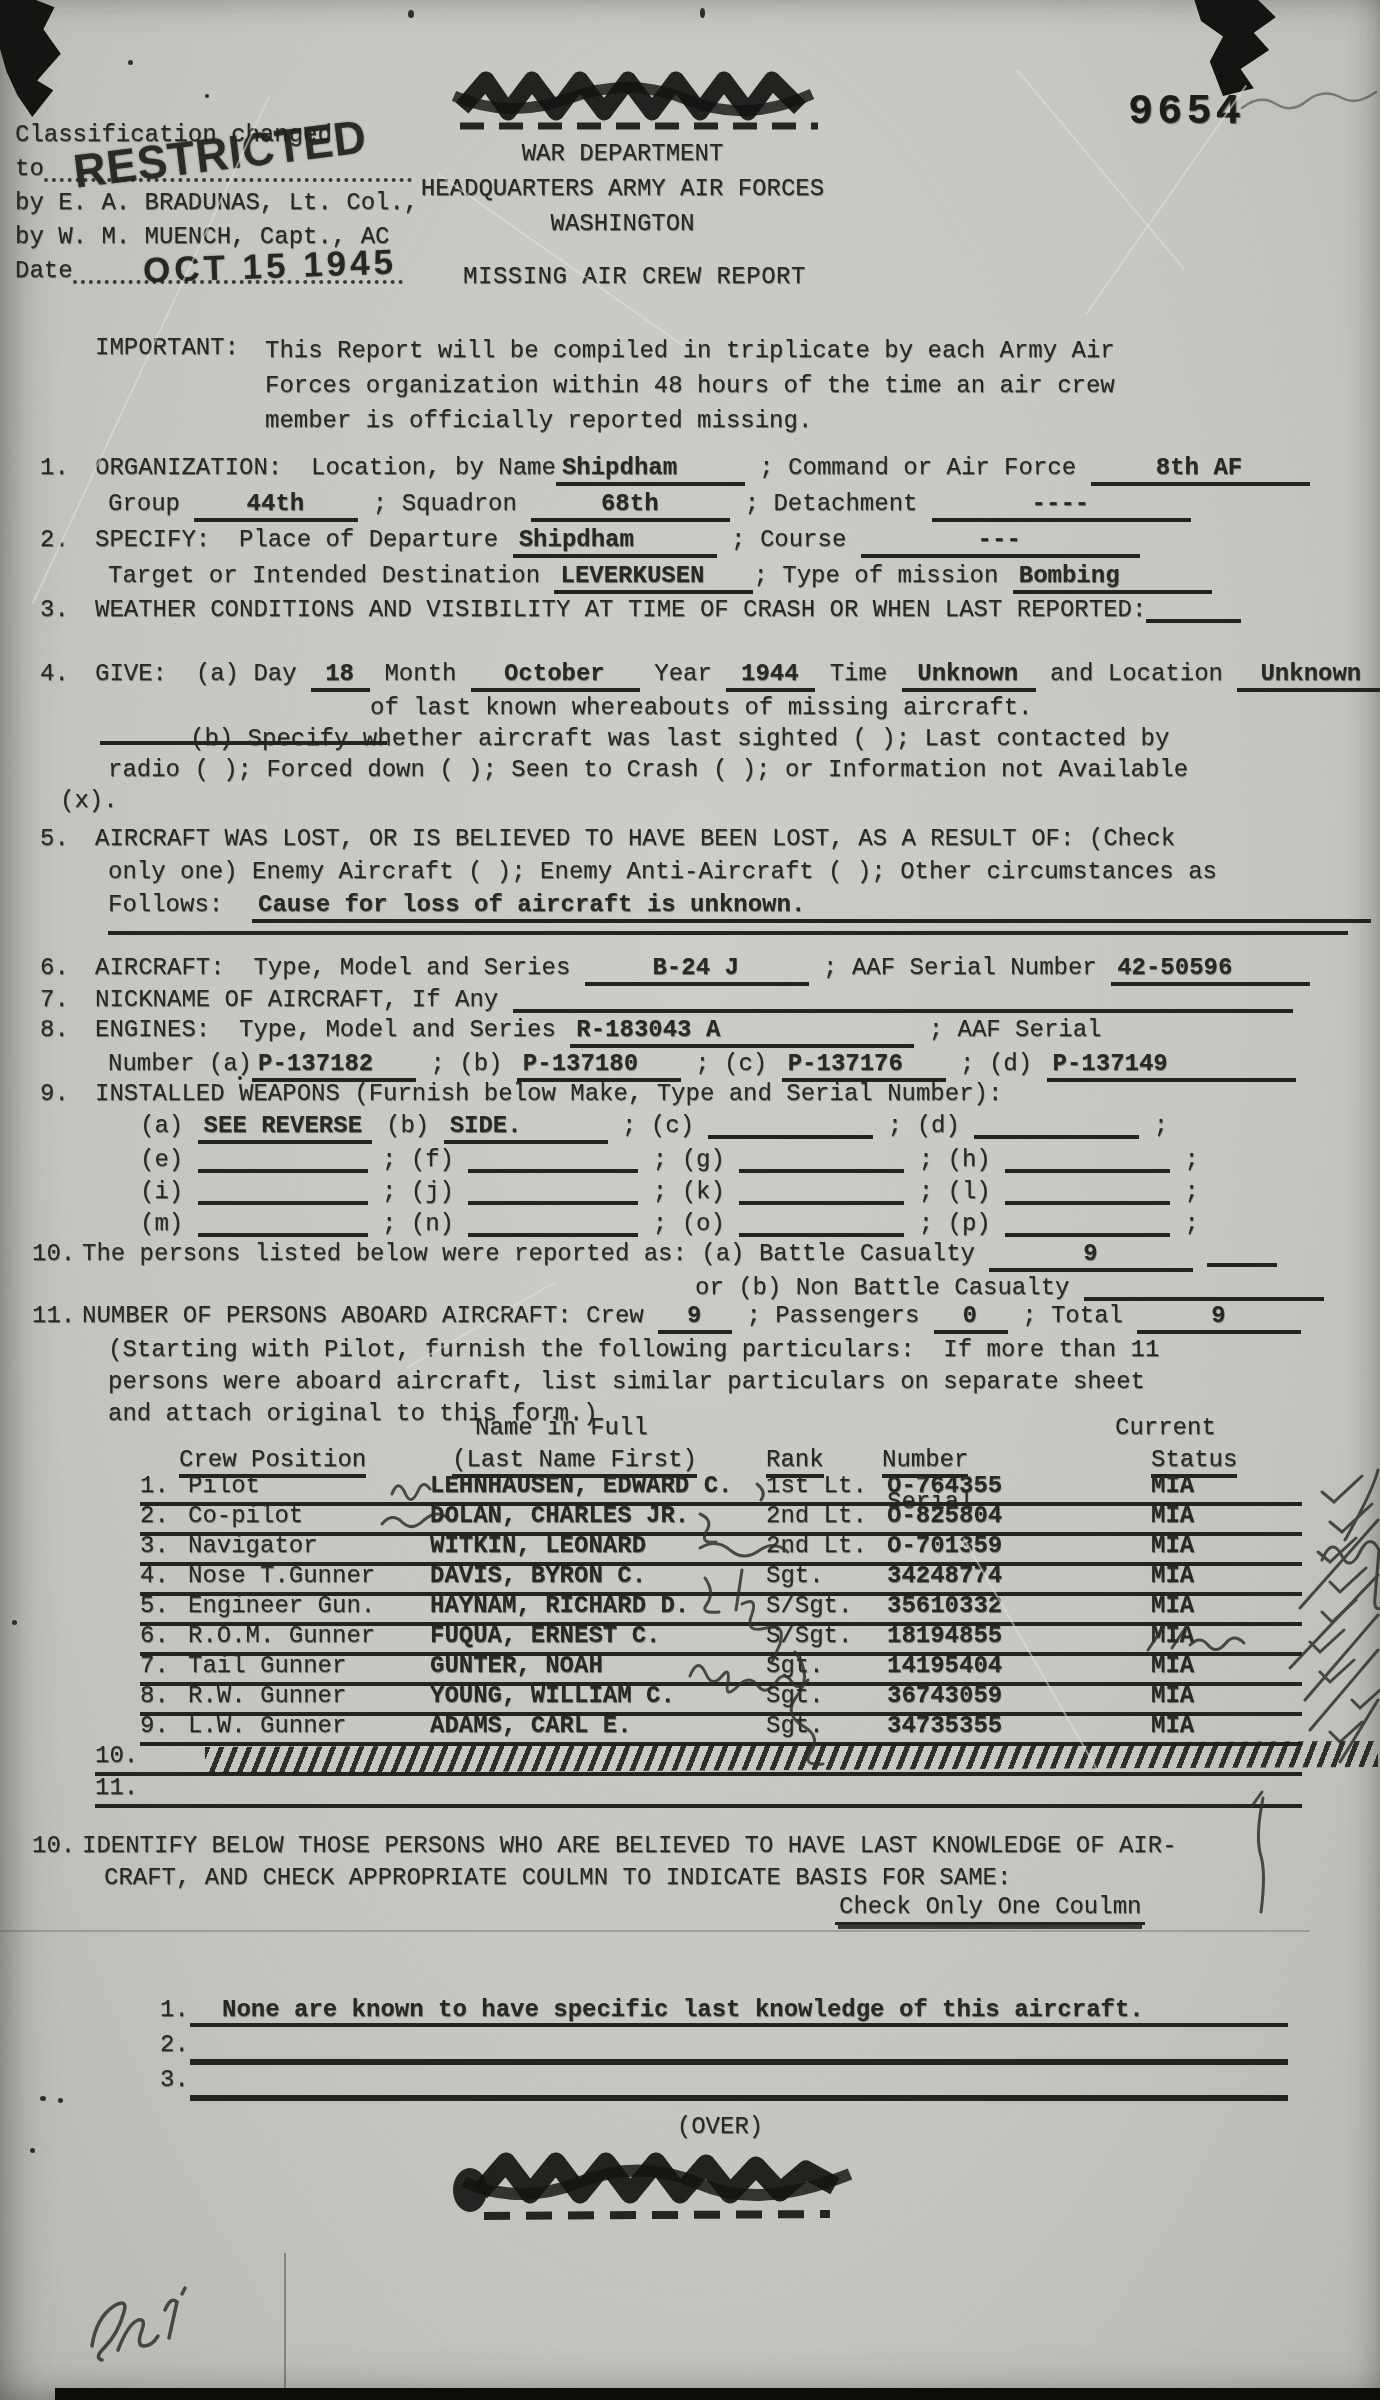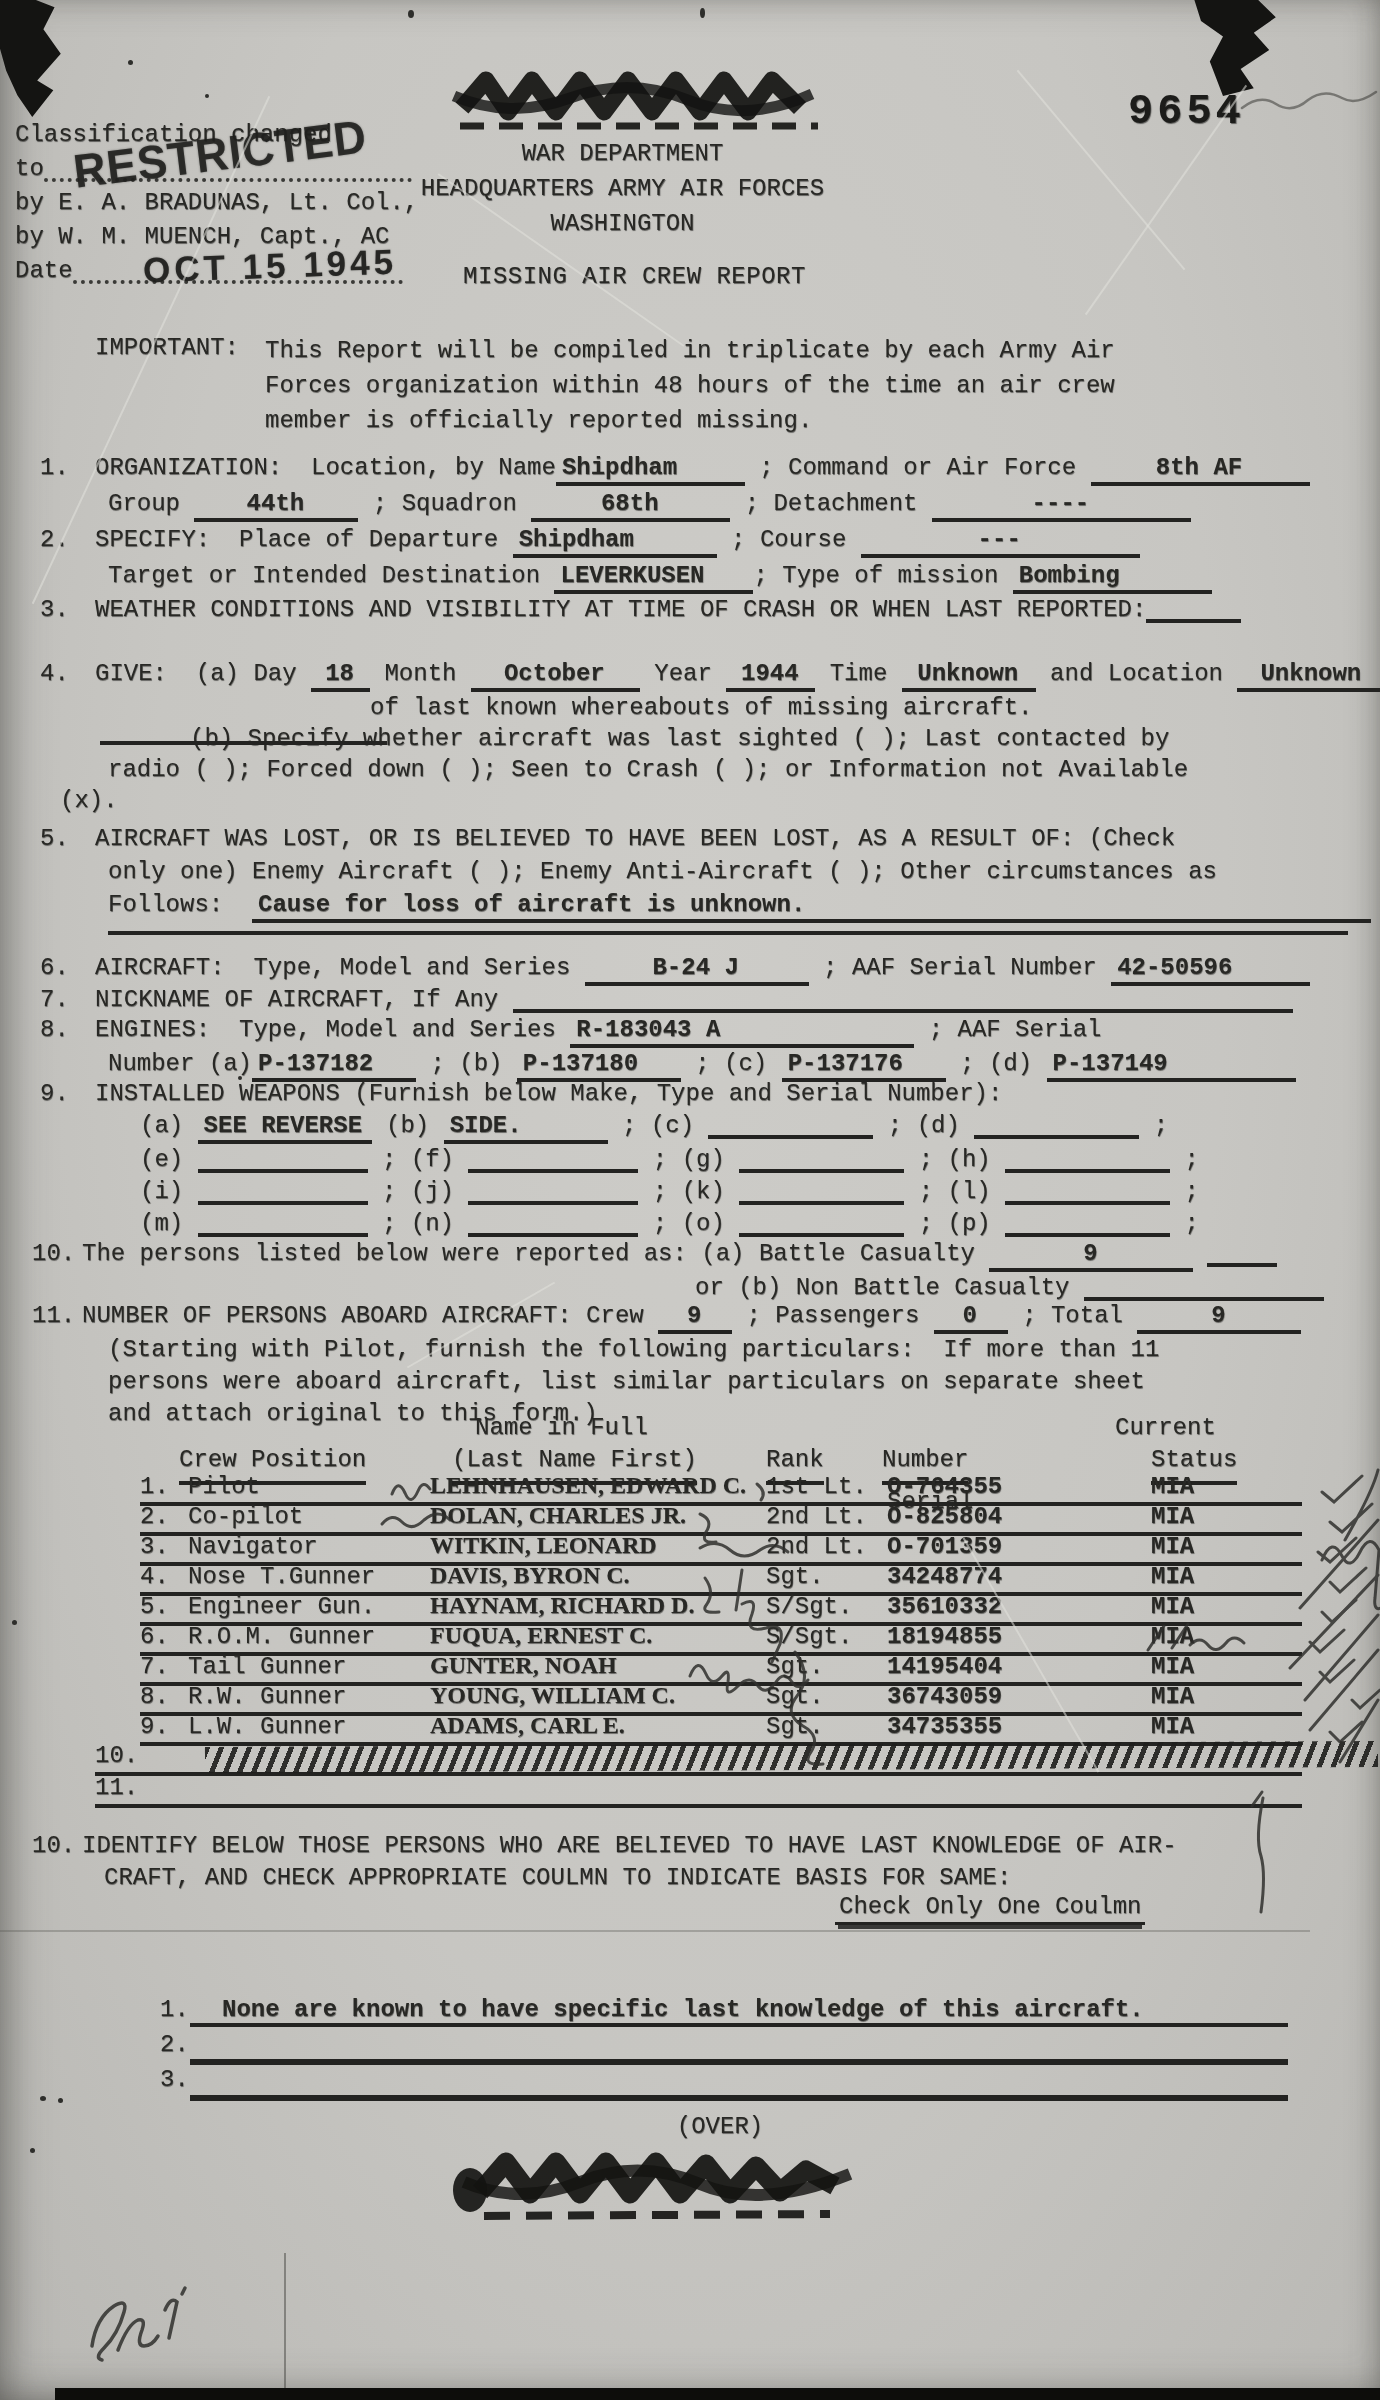--- a/index.html
+++ b/index.html
@@ -14,25 +14,25 @@
   .s33 .ln{line-height:33px;}
   .s32 .ln{line-height:32px;}
   .num{display:inline-block;width:55px;}
   .numw{display:inline-block;width:50px;margin-left:-8px;}
   .ind{padding-left:68px;}
   .u{display:inline-block;font-weight:700;border-bottom:4px solid #232321;padding:0 8px 1px 6px;line-height:26px;}
   .c{text-align:center;}
   .bl{display:inline-block;border-bottom:4px solid #232321;height:23px;vertical-align:text-bottom;}
   .rule{position:absolute;border-top:4px solid #232321;height:0;}
   .hdr{position:absolute;font-size:24px;white-space:pre;text-shadow:.6px .6px .8px rgba(30,30,28,.6);}
-  .hu{border-bottom:4px solid #232321;padding-bottom:8px;}
+  .hu{border-bottom:4px solid #232321;padding-bottom:1px;}
   .crow{position:absolute;left:140px;width:1162px;height:30px;border-bottom:4px solid #232321;white-space:pre;font-size:24px;text-shadow:.5px .5px .7px rgba(30,30,28,.55);}
   .cn{display:inline-block;width:48px;}
   .cp{display:inline-block;width:242px;}
-  .cm{display:inline-block;width:336px;font-weight:700;font-family:Liberation Serif, serif;}
+  .cm{display:inline-block;width:336px;font-weight:700;}
   .cr{display:inline-block;width:121px;}
   .cs{display:inline-block;width:264px;font-weight:700;}
   .cst{font-weight:700;}
   .hatch{position:absolute;left:205px;top:1744px;width:1173px;height:26px;
     background:repeating-linear-gradient(112deg,#1d1d1b 0 5px,rgba(0,0,0,0) 5px 13px);opacity:.9;transform:rotate(-.3deg);}
   .cls{position:absolute;left:15px;top:118px;width:470px;font-size:24px;text-shadow:.5px .5px .8px rgba(30,30,28,.6);}
   .cls .ln{line-height:34px;}
   .dot{display:inline-block;border-bottom:4px dotted #3a3a37;height:20px;vertical-align:text-bottom;}
   .restricted{position:absolute;left:50px;top:8px;font-family:"Liberation Sans",sans-serif;font-weight:700;font-size:47px;letter-spacing:1px;transform:rotate(-7deg) scaleX(.95);color:rgba(32,32,30,.88);text-shadow:0 0 2px rgba(32,32,30,.5);}
   .datestamp{position:absolute;left:128px;top:128px;font-family:"Liberation Sans",sans-serif;font-weight:700;font-size:35px;letter-spacing:4px;transform:rotate(-2deg);color:rgba(30,30,28,.9);text-shadow:0 0 1.5px rgba(30,30,28,.5);}

